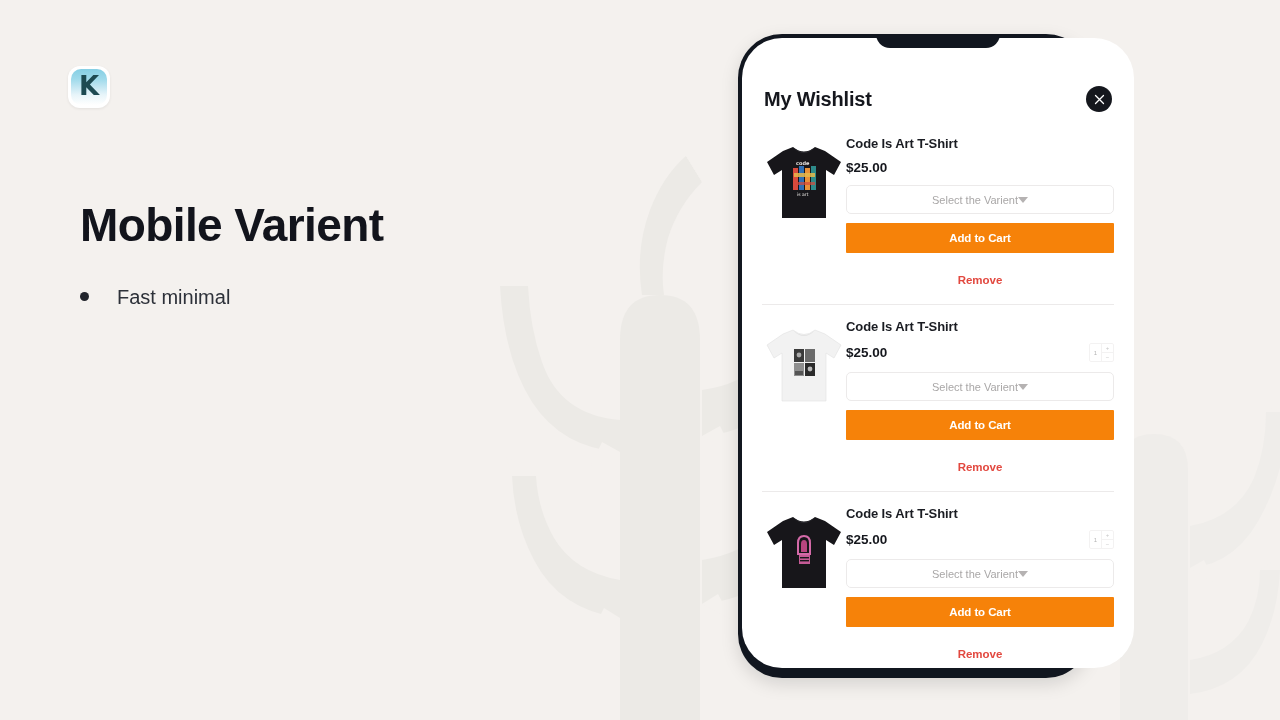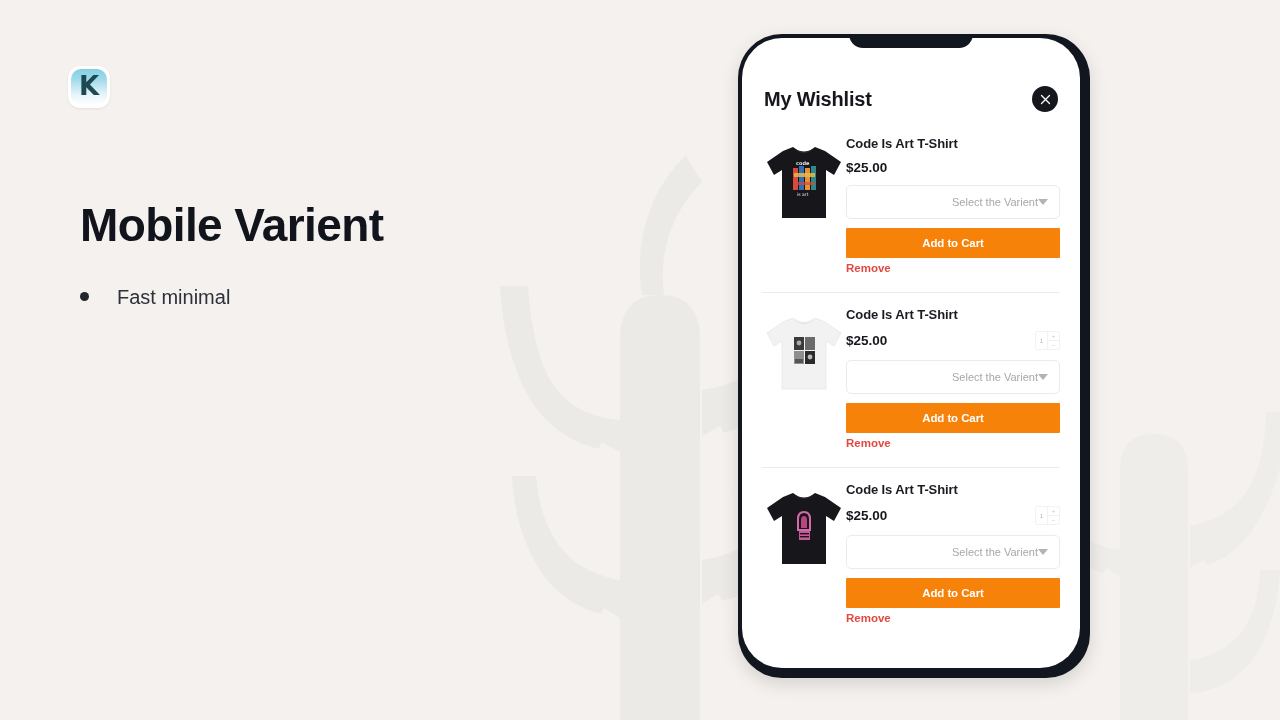--- a/index.html
+++ b/index.html
@@ -111,21 +111,21 @@
     width: 352px;
     height: 644px;
     background: #11161f;
     border-radius: 44px;
     box-shadow: 0 6px 18px rgba(0,0,0,0.13);
   }
   .phone-screen {
     position: absolute;
     left: 4px;
     top: 4px;
-    width: 338px;
+    width: 392px;
     height: 630px;
     background: #ffffff;
     border-radius: 40px;
     overflow: hidden;
   }
   .notch {
     position: absolute;
     left: 50%;
     transform: translateX(-50%);
     top: -12px;
@@ -236,22 +236,22 @@
     line-height: 1;
   }
   .qty-up { border-bottom: 1px solid #f0eeee; }
 
   .variant-select {
     height: 29px;
     border: 1px solid #eceaea;
     border-radius: 5px;
     display: flex;
     align-items: center;
-    justify-content: flex-end;
-    padding: 16px 11px;
+    justify-content: center;
+    padding: 4px 11px;
     margin-bottom: 9px;
     background: #fff;
     cursor: pointer;
   }
   .variant-placeholder {
     font-size: 11px;
     color: #a9a7a7;
   }
   .caret {
     width: 0; height: 0;
@@ -272,26 +272,27 @@
     justify-content: center;
     cursor: pointer;
     border: none;
     width: 100%;
     font-family: inherit;
     letter-spacing: -0.1px;
     text-align: right;
   }
 
   .remove-link {
-    text-align: left;
+    text-align: center;
     font-size: 11.5px;
     font-weight: bold;
     color: #e2483f;
     padding: 4px 0 8px 0;
     cursor: pointer;
+    margin-top: 17px;
   }
 </style>
 </head>
 <body>
 
 <div class="bg-decor">
   <svg class="cactus-main" width="420" height="640" viewBox="0 0 420 640">
     <g fill="#eceae6">
       <path d="M150 640 L150 250 Q150 205 190 205 Q230 205 230 250 L230 640 Z"></path>
       <path d="M150 330 Q90 325 72 272 Q60 238 58 196 L30 196 Q34 268 62 312 Q92 358 150 362 Z"></path>

